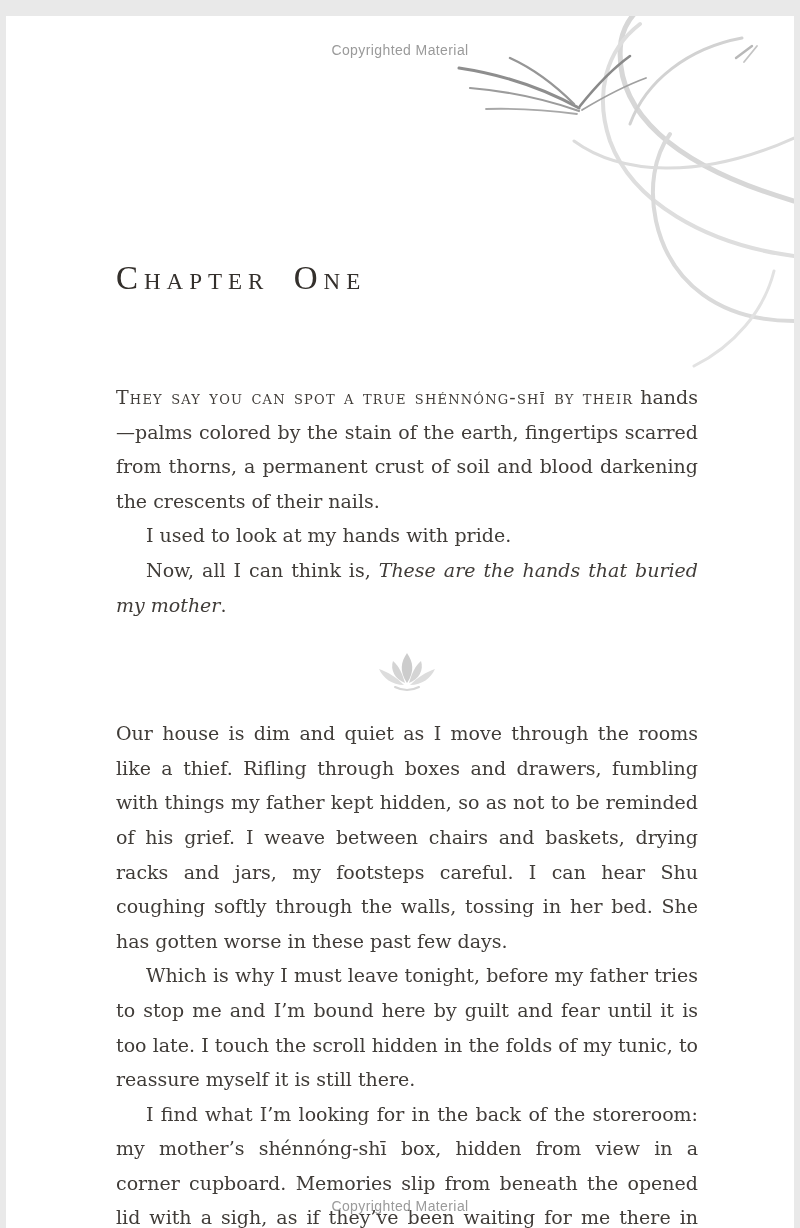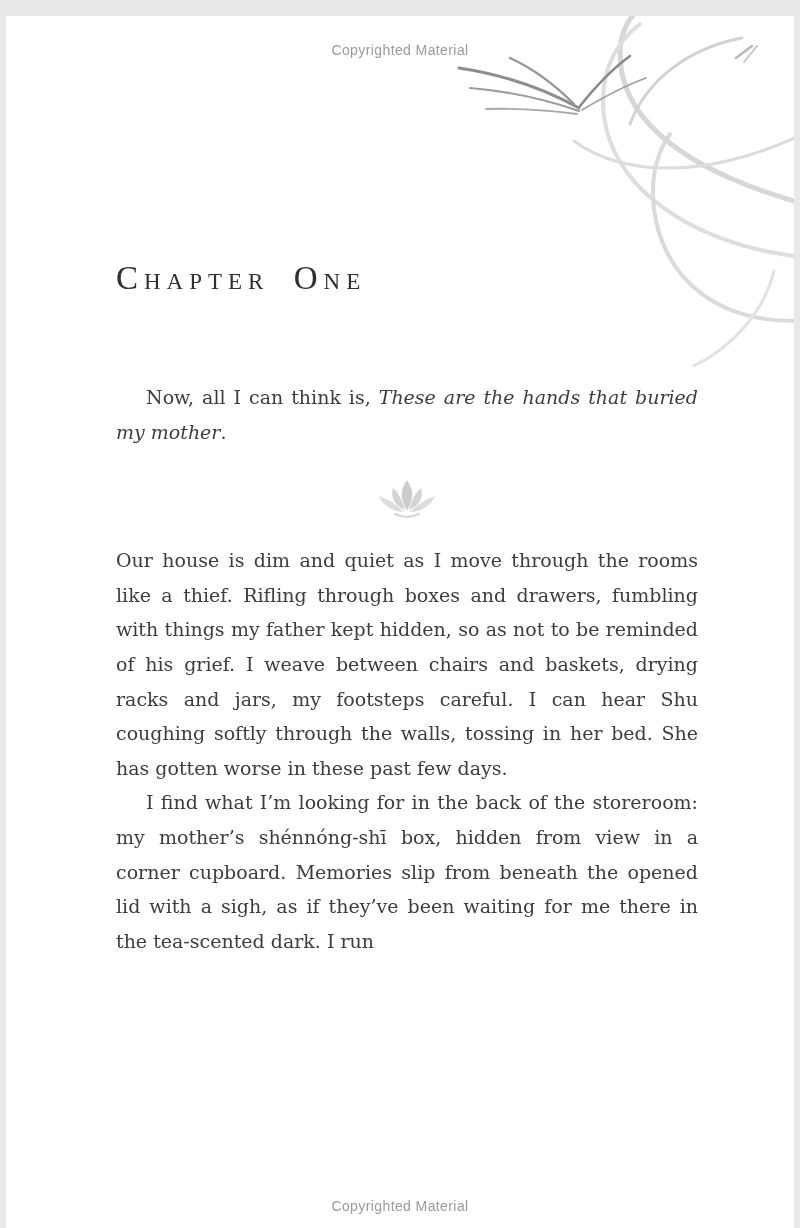--- a/index.html
+++ b/index.html
@@ -82,38 +82,41 @@
     <path d="M462,42 l16,-12" stroke="#b8b8b8" stroke-width="2.4" stroke-linecap="round"></path>
     <path d="M470,46 l13,-16" stroke="#c4c4c4" stroke-width="1.8" stroke-linecap="round"></path>
   </svg>
 
   <div class="copyright top">Copyrighted Material</div>
 
   <h1 class="chapter-heading">Chapter One</h1>
 
   <div class="body-text">
 
+    <p><span class="smallcaps">They say you can spot a true shénnóng-shī by their</span><span> hands—palms colored by the stain of the earth, fingertips scarred from thorns, a permanent crust of soil and blood darkening the crescents of their nails.</span></p>
 
+    <p class="indent">I used to look at my hands with pride.</p>
 
     <p class="indent"><span>Now, all I can think is, </span><span class="ital">These are the hands that buried my mother</span><span>.</span></p>
 
     <div class="divider">
       <svg width="70" height="44" viewBox="0 0 70 44" xmlns="http://www.w3.org/2000/svg">
         <path d="M35,5 C29,14 27,23 35,35 C43,23 41,14 35,5 Z" fill="#cccccc"></path>
         <path d="M21,13 C18,22 23,31 33,35 C30,25 27,18 21,13 Z" fill="#d4d4d4"></path>
         <path d="M49,13 C52,22 47,31 37,35 C40,25 43,18 49,13 Z" fill="#d4d4d4"></path>
         <path d="M7,21 C11,30 20,37 32,37 C24,29 16,24 7,21 Z" fill="#dddddd"></path>
         <path d="M63,21 C59,30 50,37 38,37 C46,29 54,24 63,21 Z" fill="#dddddd"></path>
         <path d="M23,39 Q35,45 47,39" stroke="#d6d6d6" stroke-width="2" fill="none" stroke-linecap="round"></path>
       </svg>
     </div>
 
     <p>Our house is dim and quiet as I move through the rooms like a thief. Rifling through boxes and drawers, fumbling with things my father kept hidden, so as not to be reminded of his grief. I weave between chairs and baskets, drying racks and jars, my footsteps careful. I can hear Shu coughing softly through the walls, tossing in her bed. She has gotten worse in these past few days.</p>
 
 
+    <p class="indent">Which is why I must leave tonight, before my father tries to stop me and I’m bound here by guilt and fear until it is too late. I touch the scroll hidden in the folds of my tunic, to reassure myself it is still there.</p>
 
     <p class="indent">I find what I’m looking for in the back of the storeroom: my mother’s shénnóng-shī box, hidden from view in a corner cupboard. Memories slip from beneath the opened lid with a sigh, as if they’ve been waiting for me there in the tea-scented dark. I run</p>
 
   </div>
 
   <div class="copyright bottom">Copyrighted Material</div>
 
 </div>
 
 </body></html>

